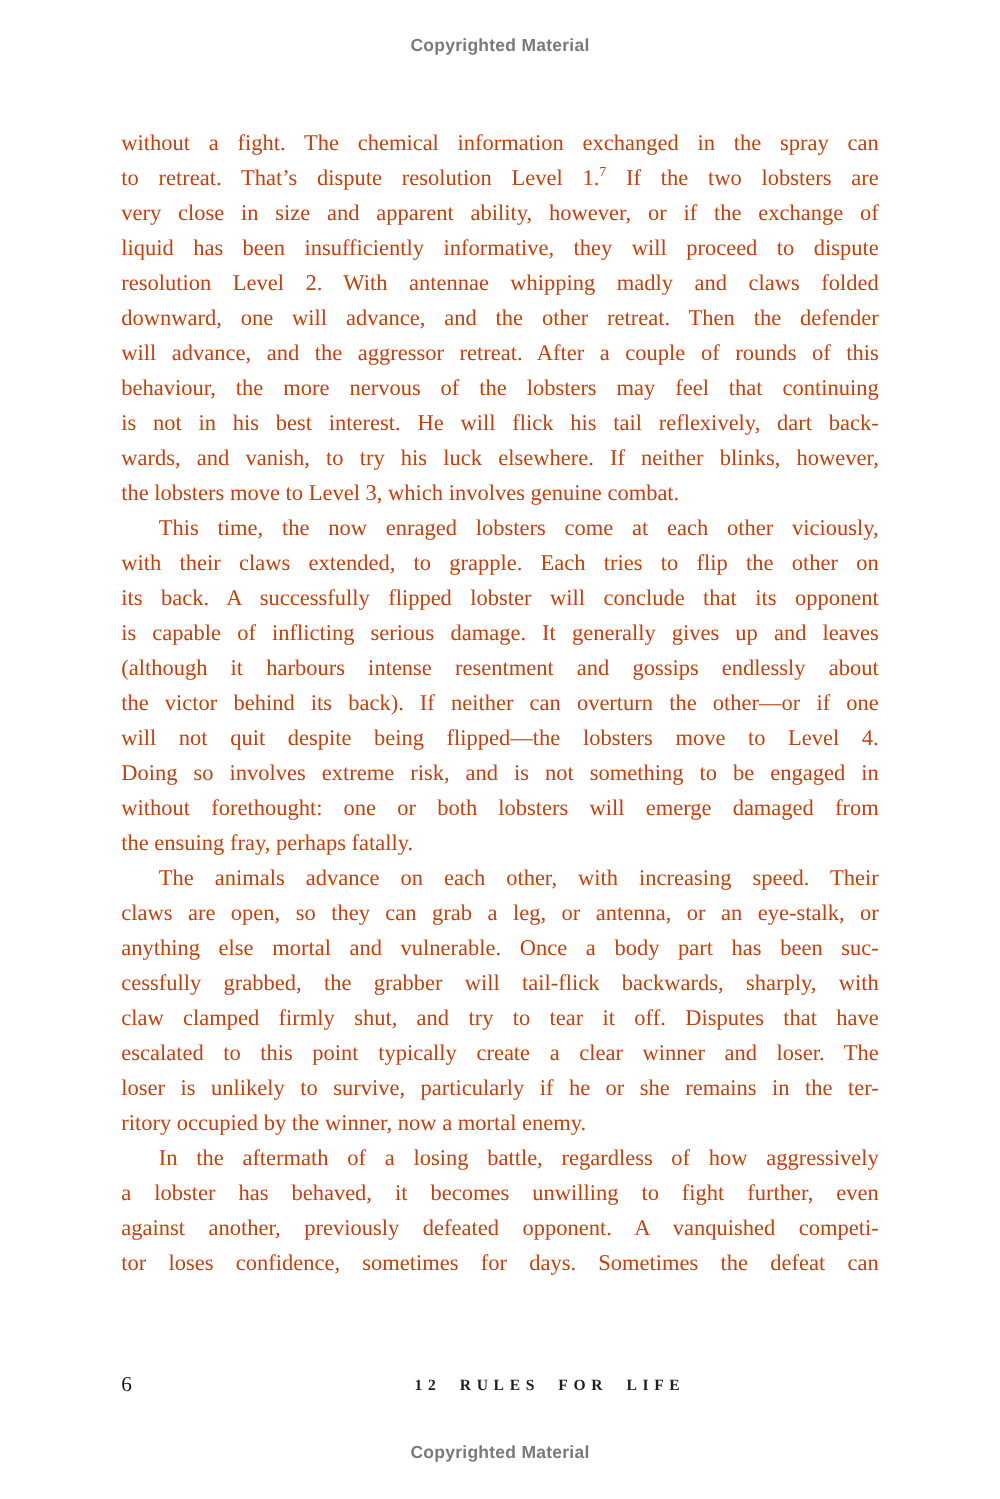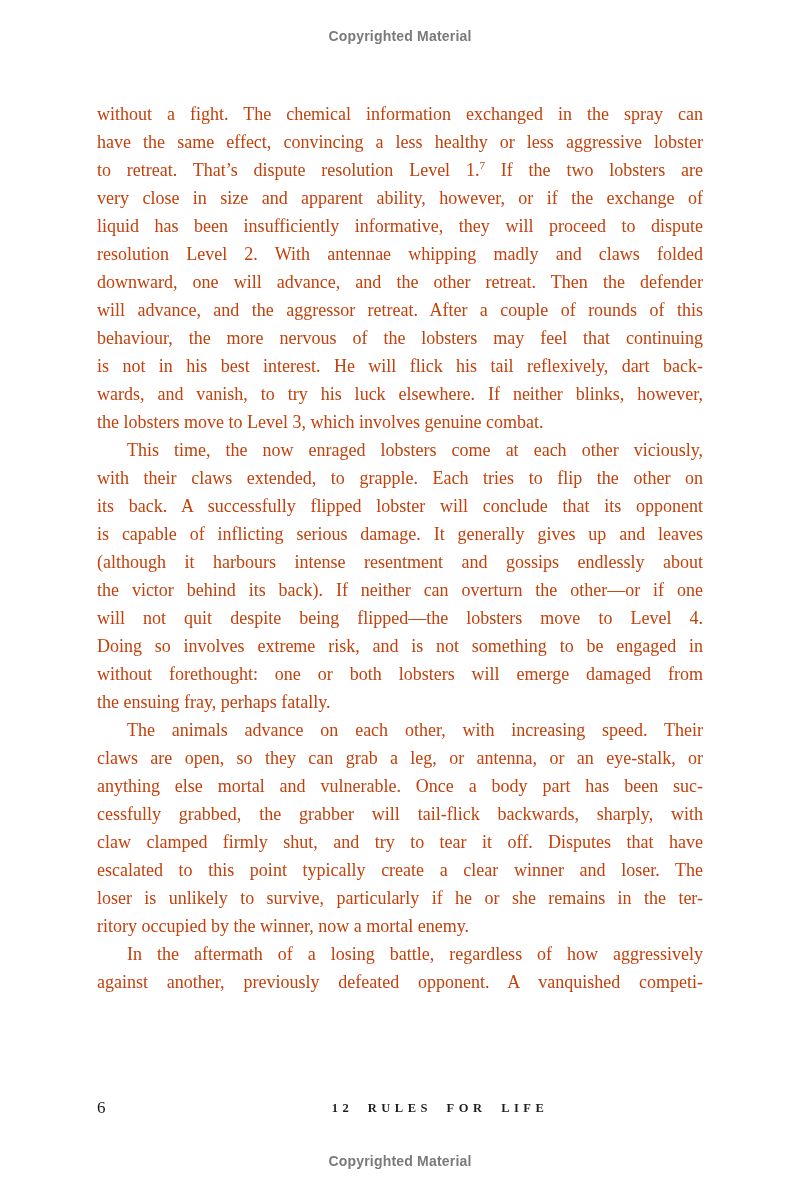--- a/index.html
+++ b/index.html
@@ -79,21 +79,20 @@
 </style>
 </head>
 <body>
 
 <div class="book-page">
 
   <div class="copyright-banner copyright-top">Copyrighted Material</div>
 
   <div class="text-block">
       <div class="line">without a fight. The chemical information exchanged in the spray can</div>
-      <div class="line">have the same effect, convincing a less healthy or less aggressive lobster</div>
       <div class="line">to retreat. That’s dispute resolution Level 1.<sup>7</sup> If the two lobsters are</div>
       <div class="line">very close in size and apparent ability, however, or if the exchange of</div>
       <div class="line">liquid has been insufficiently informative, they will proceed to dispute</div>
       <div class="line">resolution Level 2. With antennae whipping madly and claws folded</div>
       <div class="line">downward, one will advance, and the other retreat. Then the defender</div>
       <div class="line">will advance, and the aggressor retreat. After a couple of rounds of this</div>
       <div class="line">behaviour, the more nervous of the lobsters may feel that continuing</div>
       <div class="line">is not in his best interest. He will flick his tail reflexively, dart back-</div>
       <div class="line">wards, and vanish, to try his luck elsewhere. If neither blinks, however,</div>
       <div class="line last">the lobsters move to Level 3, which involves genuine combat.</div>
@@ -109,21 +108,23 @@
       <div class="line last">the ensuing fray, perhaps fatally.</div>
       <div class="line indent">The animals advance on each other, with increasing speed. Their</div>
       <div class="line">claws are open, so they can grab a leg, or antenna, or an eye-stalk, or</div>
       <div class="line">anything else mortal and vulnerable. Once a body part has been suc-</div>
       <div class="line">cessfully grabbed, the grabber will tail-flick backwards, sharply, with</div>
       <div class="line">claw clamped firmly shut, and try to tear it off. Disputes that have</div>
       <div class="line">escalated to this point typically create a clear winner and loser. The</div>
       <div class="line">loser is unlikely to survive, particularly if he or she remains in the ter-</div>
       <div class="line last">ritory occupied by the winner, now a mortal enemy.</div>
       <div class="line indent">In the aftermath of a losing battle, regardless of how aggressively</div>
+      <div class="line">a lobster has behaved, it becomes unwilling to fight further, even</div>
       <div class="line">against another, previously defeated opponent. A vanquished competi-</div>
+      <div class="line">tor loses confidence, sometimes for days. Sometimes the defeat can</div>
     </div>
 
   <div class="footer-row">
     <span class="page-number">6</span>
     <div class="running-title">12 RULES FOR LIFE</div>
   </div>
 
   <div class="copyright-banner copyright-bottom">Copyrighted Material</div>
 
 </div>

